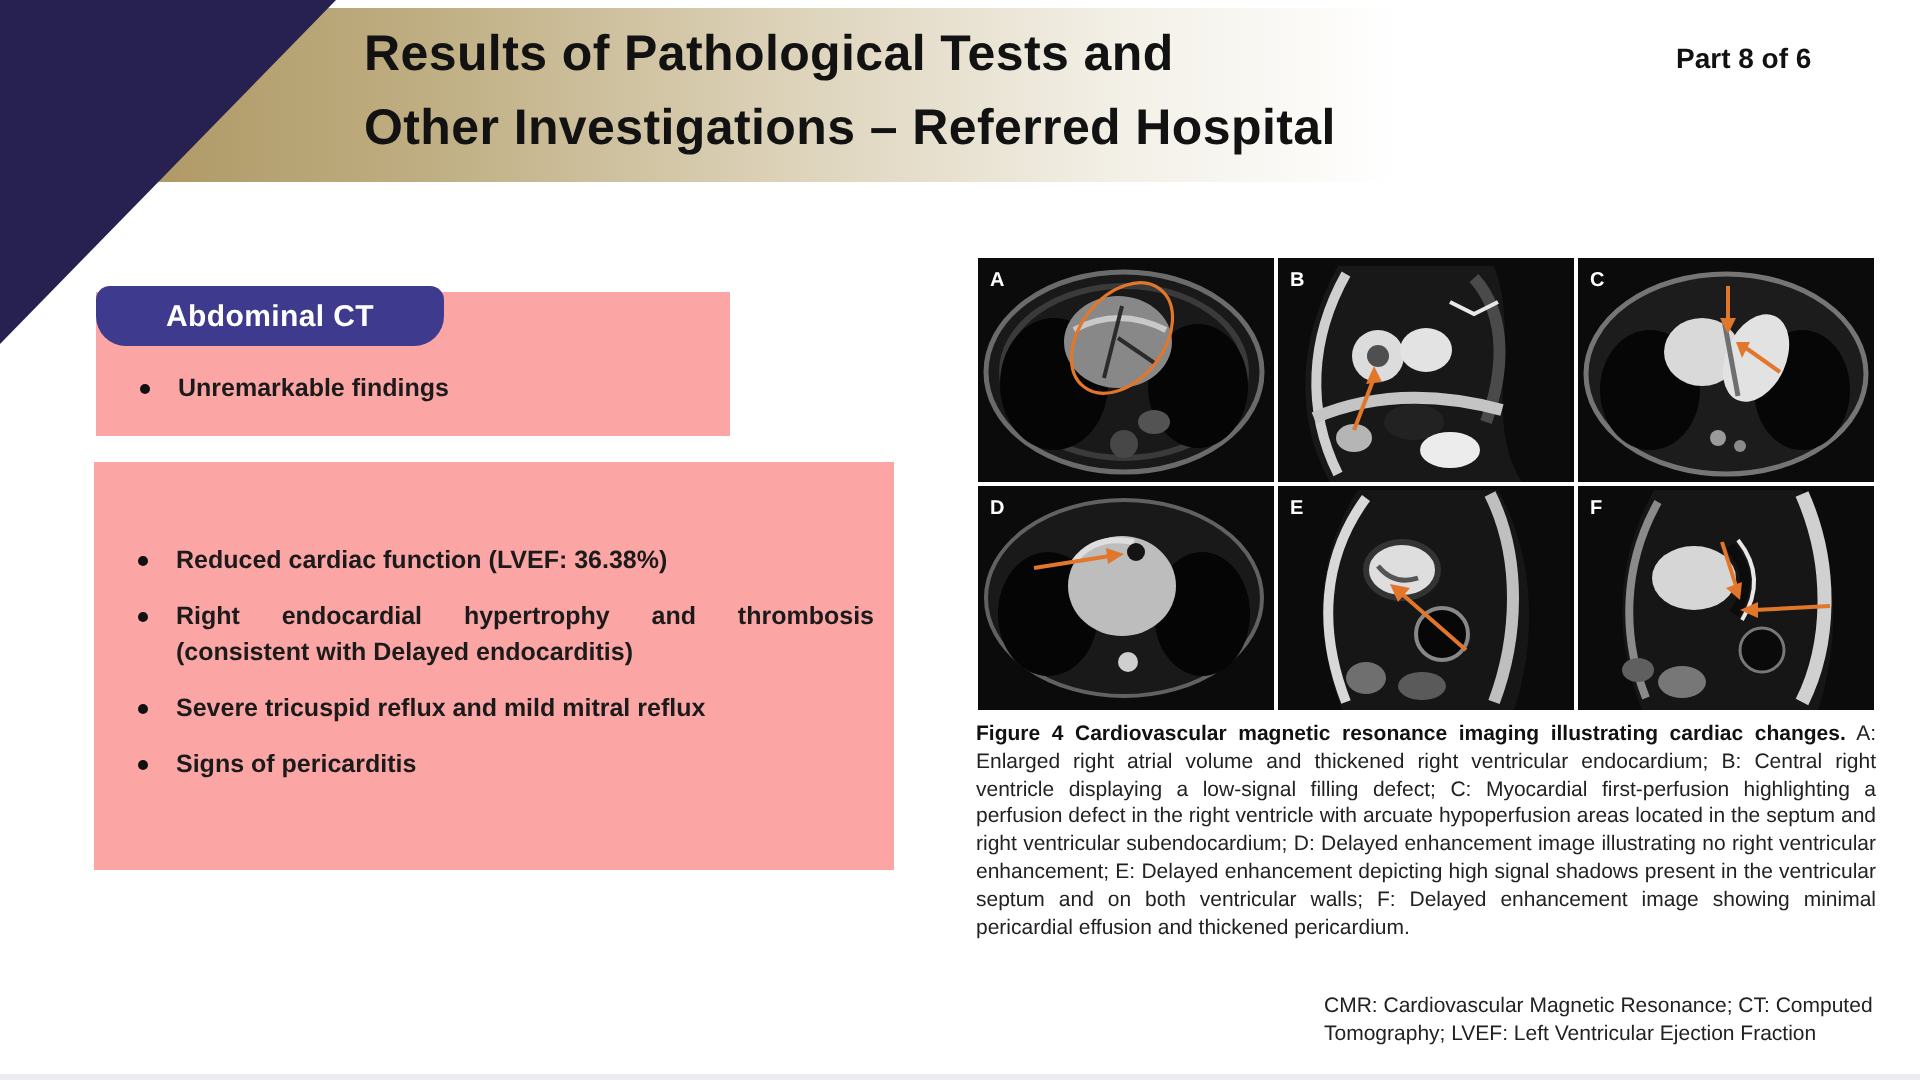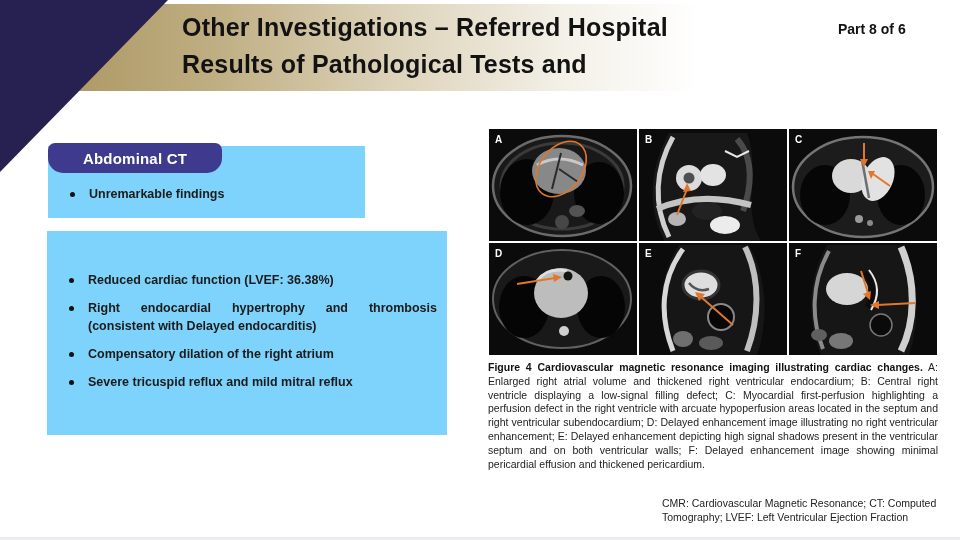--- a/index.html
+++ b/index.html
@@ -7,21 +7,21 @@
          font-family:"Liberation Sans","DejaVu Sans",sans-serif;}
   
   .gold-band{position:absolute;left:0;top:4px;width:760px;height:87px;z-index:1;
     background:linear-gradient(90deg,#a68e57 0%,#bfae82 28%,#ddd3ba 52%,#f3f0e7 74%,#ffffff 92%);}
   .navy-corner{position:absolute;left:0;top:0;width:168px;height:172px;z-index:2;
     background:#262150;clip-path:polygon(0 0,100% 0,0 100%);}
   .title{position:absolute;left:182px;top:9px;z-index:3;color:#121212;
     font-size:25px;font-weight:800;line-height:37px;letter-spacing:.2px;}
   .part{position:absolute;left:838px;top:21px;z-index:3;color:#111;font-size:14px;font-weight:700;}
   
-  .card{position:absolute;background:#7dd3fc;}
+  .card{position:absolute;background:#fca5a5;}
   .card1{left:48px;top:146px;width:317px;height:72px;}
   .card2{left:47px;top:231px;width:400px;height:204px;}
   .badge{position:absolute;top:-3px;left:0;background:#3e3a8d;color:#fff;
     font-size:15px;font-weight:700;display:flex;align-items:center;justify-content:center;
     border-radius:7px 7px 15px 15px;letter-spacing:.2px;}
   .badge1{width:174px;height:30px;}
   .badge2{width:190px;height:31px;}
   ul.bullets{list-style:none;margin:0;padding:0;}
   .card1 ul.bullets{margin-top:39px;}
   .card2 ul.bullets{margin-top:40px;}
@@ -42,38 +42,38 @@
   .bottom-edge{position:absolute;left:0;bottom:0;width:100%;height:3px;background:#ececf0;}
 </style>
 </head>
 <body>
 
 <div class="slide">
 
   <div class="gold-band"></div>
   <div class="navy-corner"></div>
   <div class="title">
+    <div>Results of Pathological Tests and</div>
     <div>Other Investigations – Referred Hospital</div>
-    <div>Results of Pathological Tests and</div>
   </div>
   <div class="part">Part 8 of 6</div>
 
   <div class="card card1">
     <div class="badge badge1">Abdominal CT</div>
     <ul class="bullets">
       <li>Unremarkable findings</li>
     </ul>
   </div>
 
   <div class="card card2">
     <ul class="bullets">
       <li>Reduced cardiac function (LVEF: 36.38%)</li>
       <li>Right endocardial hypertrophy and thrombosis (consistent with Delayed endocarditis)</li>
-      <li>Compensatory dilation of the right atrium</li>
       <li>Severe tricuspid reflux and mild mitral reflux</li>
+      <li>Signs of pericarditis</li>
     </ul>
   </div>
 
   <div class="fig-grid">
 
     <div class="panel">
       <svg viewBox="0 0 148 112">
         <rect width="148" height="112" fill="#0b0b0b"></rect>
         <ellipse cx="73" cy="57" rx="69" ry="50" fill="#191919" stroke="#6b6b6b" stroke-width="2.5"></ellipse>
         <ellipse cx="73" cy="57" rx="61" ry="43" fill="none" stroke="#3a3a3a" stroke-width="3"></ellipse>

